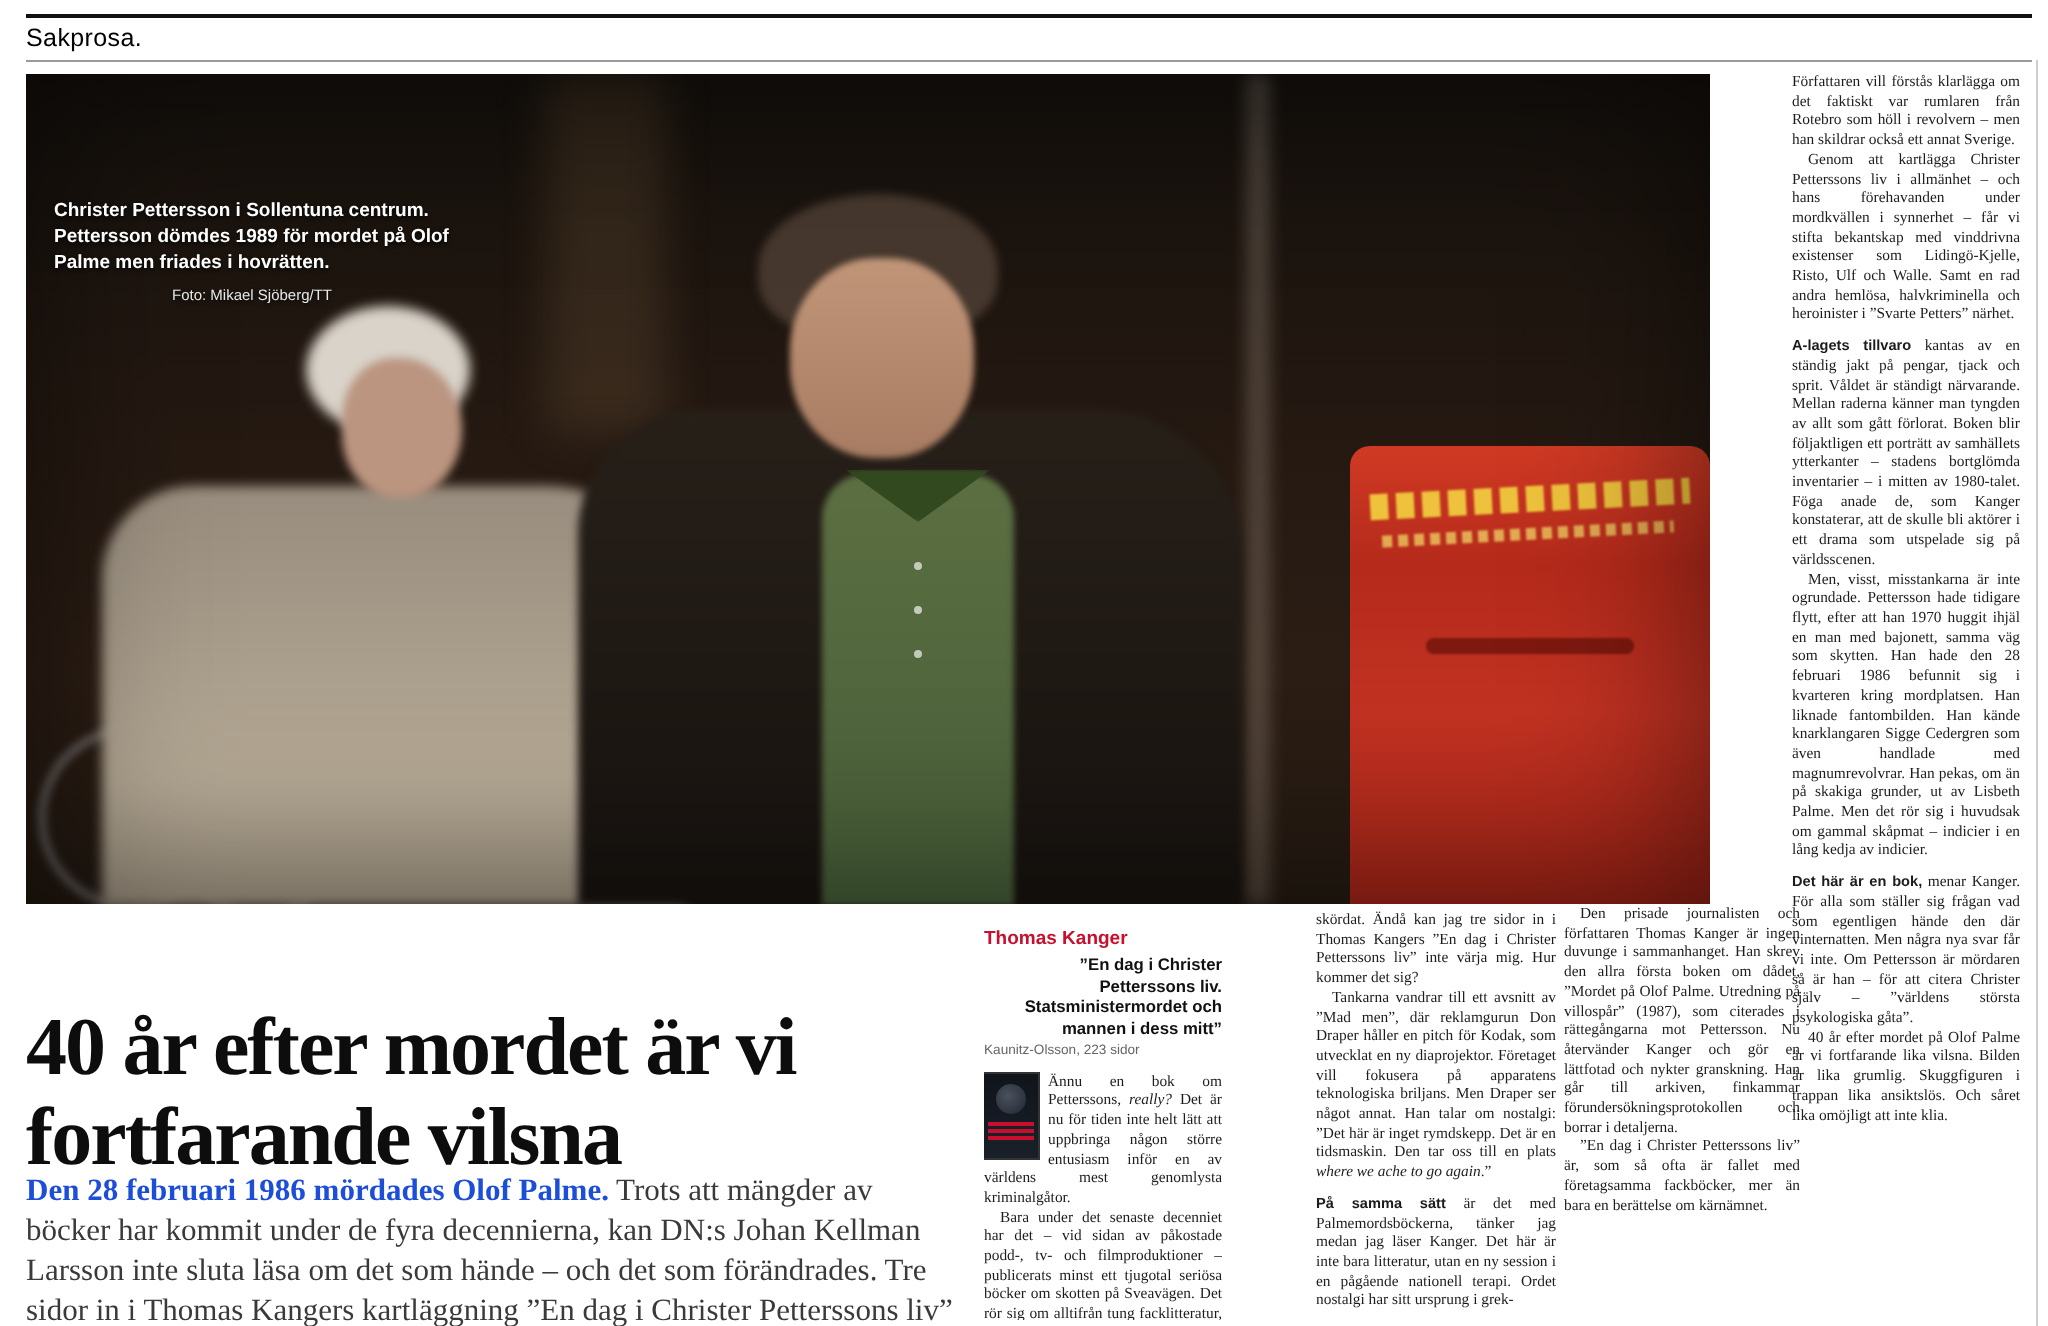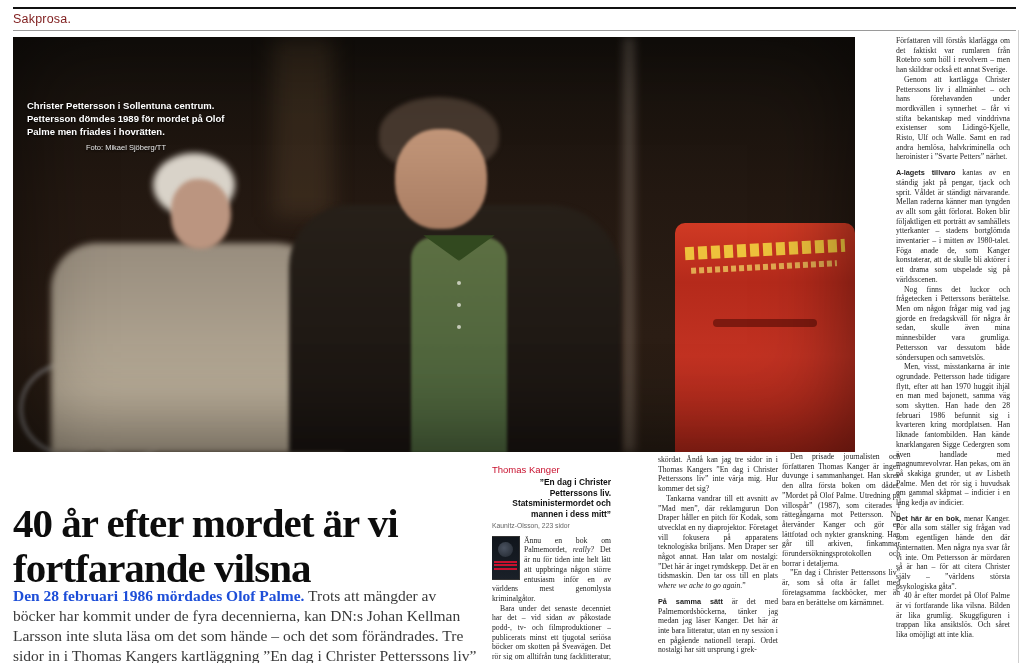--- a/index.html
+++ b/index.html
@@ -5,21 +5,21 @@
   html,body{margin:0;padding:0;}
   body{
     width:1024px;height:663px;background:#ffffff;position:relative;overflow:hidden;
     font-family:"Liberation Serif","DejaVu Serif",serif;color:#1a1a1a;
     -webkit-font-smoothing:antialiased;
   }
 
   
   .top-rule{position:absolute;left:13px;right:8px;top:7px;border-top:2px solid #111;}
   .kicker{position:absolute;left:13px;top:12px;font-family:"Liberation Sans","DejaVu Sans",sans-serif;
-          font-size:12.5px;color:#7f1d1d;letter-spacing:.2px;}
+          font-size:12.5px;color:#000000;letter-spacing:.2px;}
   .kicker-rule{position:absolute;left:13px;right:8px;top:30px;border-top:1px solid #9a9a9a;}
   .right-rule{position:absolute;left:1018px;top:30px;height:633px;border-left:1px solid #cfcfcf;}
 
   
   .photo{position:absolute;left:13px;top:37px;width:842px;height:415px;overflow:hidden;
          background:linear-gradient(180deg,#14100c 0%,#231811 38%,#2b1d14 72%,#241a12 100%);}
   .photo::after{content:"";position:absolute;inset:0;box-shadow:inset 0 0 90px rgba(0,0,0,.55);}
   .ph{position:absolute;}
   .ph-wall-light{left:610px;top:0;width:12px;height:415px;background:rgba(225,205,185,.22);filter:blur(4px);}
   .ph-wall-light2{left:260px;top:0;width:60px;height:180px;background:rgba(120,90,60,.25);filter:blur(10px);}
@@ -66,21 +66,21 @@
   .col3{left:658px;top:455px;width:120px;height:205px;}
   .col4{left:782px;top:452px;width:118px;height:208px;}
   .colR{left:896px;top:36px;width:114px;height:624px;}
   .para{margin:0;}
   .para.ind{text-indent:8px;}
   .para.sp{margin-top:6px;}
   .seg-b{font-family:"Liberation Sans","DejaVu Sans",sans-serif;font-weight:bold;font-size:7.3px;}
   .seg-i{font-style:italic;}
 
   
-  .rev-author{font-family:"Liberation Sans","DejaVu Sans",sans-serif;font-weight:normal;
+  .rev-author{font-family:"Liberation Sans","DejaVu Sans",sans-serif;font-weight:bold;
               font-size:9.5px;line-height:11px;color:#c8102e;text-align:left;}
   .rev-title{font-family:"Liberation Sans","DejaVu Sans",sans-serif;font-weight:bold;
              font-size:8.4px;line-height:10.5px;color:#111;margin-top:2px;text-align:right;}
   .rev-pub{font-family:"Liberation Sans","DejaVu Sans",sans-serif;font-size:6.8px;color:#666;
            margin:2px 0 5px;text-align:left;}
   .cover{float:left;width:27px;height:42px;margin:1px 5px 2px 0;position:relative;
          background:linear-gradient(180deg,#10151c,#1a2028);outline:1px solid #333;}
   .cover-circle{position:absolute;left:6px;top:5px;width:15px;height:15px;border-radius:50%;
                 background:radial-gradient(circle at 40% 40%,#4a5260,#20262e);}
   .cover-band{position:absolute;left:2px;top:24px;width:23px;height:10px;
@@ -127,40 +127,39 @@
 
 <div class="col col2">
   <div class="rev-author">Thomas Kanger</div>
   <div class="rev-title">”En dag i Christer Petterssons liv. Statsministermordet och mannen i dess mitt”</div>
   <div class="rev-pub">Kaunitz-Olsson, 223 sidor</div>
   <div class="col-body">
     <div class="cover">
       <div class="cover-circle"></div>
       <div class="cover-band"></div>
     </div>
-  <p class="para"><span class="seg-r">Ännu en bok om Palmemordet, </span><span class="seg-i">really?</span><span class="seg-r"> Det är nu för tiden inte helt lätt att uppbringa någon större entusiasm inför en av världens mest genomlysta kriminalgåtor.</span></p>
+  <p class="para"><span class="seg-r">Ännu en bok om Petterssons, </span><span class="seg-i">really?</span><span class="seg-r"> Det är nu för tiden inte helt lätt att uppbringa någon större entusiasm inför en av världens mest genomlysta kriminalgåtor.</span></p>
       <p class="para ind"><span class="seg-r">Bara under det senaste decenniet har det – vid sidan av påkostade podd-, tv- och filmproduktioner – publicerats minst ett tjugotal seriösa böcker om skotten på Sveavägen. Det rör sig om alltifrån tung facklitteratur, autofiktion, konspirationsromaner till journalistiska grävjobb. Det litterära Palmemordsfältet är kort sagt plöjt, sått och</span></p>
     </div>
 </div>
 
 <div class="col col3">
     <p class="para"><span class="seg-r">skördat. Ändå kan jag tre sidor in i Thomas Kangers ”En dag i Christer Petterssons liv” inte värja mig. Hur kommer det sig?</span></p>
     <p class="para ind"><span class="seg-r">Tankarna vandrar till ett avsnitt av ”Mad men”, där reklamgurun Don Draper håller en pitch för Kodak, som utvecklat en ny diaprojektor. Företaget vill fokusera på apparatens teknologiska briljans. Men Draper ser något annat. Han talar om nostalgi: ”Det här är inget rymdskepp. Det är en tidsmaskin. Den tar oss till en plats </span><span class="seg-i">where we ache to go again</span><span class="seg-r">.”</span></p>
     <p class="para sp"><span class="seg-b">På samma sätt</span><span class="seg-r"> är det med Palmemordsböckerna, tänker jag medan jag läser Kanger. Det här är inte bara litteratur, utan en ny session i en pågående nationell terapi. Ordet nostalgi har sitt ursprung i grek-</span></p>
   </div>
 
 <div class="col col4">
     <p class="para ind"><span class="seg-r">Den prisade journalisten och författaren Thomas Kanger är ingen duvunge i sammanhanget. Han skrev den allra första boken om dådet, ”Mordet på Olof Palme. Utredning på villospår” (1987), som citerades i rättegångarna mot Pettersson. Nu återvänder Kanger och gör en lättfotad och nykter granskning. Han går till arkiven, finkammar förundersökningsprotokollen och borrar i detaljerna.</span></p>
     <p class="para ind"><span class="seg-r">”En dag i Christer Petterssons liv” är, som så ofta är fallet med företagsamma fackböcker, mer än bara en berättelse om kärnämnet.</span></p>
   </div>
 
 <div class="col colR">
   <div class="col-body">
       <p class="para"><span class="seg-r">Författaren vill förstås klarlägga om det faktiskt var rumlaren från Rotebro som höll i revolvern – men han skildrar också ett annat Sverige.</span></p>
       <p class="para ind"><span class="seg-r">Genom att kartlägga Christer Petterssons liv i allmänhet – och hans förehavanden under mordkvällen i synnerhet – får vi stifta bekantskap med vinddrivna existenser som Lidingö-Kjelle, Risto, Ulf och Walle. Samt en rad andra hemlösa, halvkriminella och heroinister i ”Svarte Petters” närhet.</span></p>
       <p class="para sp"><span class="seg-b">A-lagets tillvaro</span><span class="seg-r"> kantas av en ständig jakt på pengar, tjack och sprit. Våldet är ständigt närvarande. Mellan raderna känner man tyngden av allt som gått förlorat. Boken blir följaktligen ett porträtt av samhällets ytterkanter – stadens bortglömda inventarier – i mitten av 1980-talet. Föga anade de, som Kanger konstaterar, att de skulle bli aktörer i ett drama som utspelade sig på världsscenen.</span></p>
-      <p class="para ind"><span class="seg-r">Nog finns det luckor och frågetecken i Petterssons berättelse. Men om någon frågar mig vad jag gjorde en fredagskväll för några år sedan, skulle även mina minnesbilder vara grumliga. Pettersson var dessutom både söndersupen och samvetslös.</span></p>
       <p class="para ind"><span class="seg-r">Men, visst, misstankarna är inte ogrundade. Pettersson hade tidigare flytt, efter att han 1970 huggit ihjäl en man med bajonett, samma väg som skytten. Han hade den 28 februari 1986 befunnit sig i kvarteren kring mordplatsen. Han liknade fantombilden. Han kände knarklangaren Sigge Cedergren som även handlade med magnumrevolvrar. Han pekas, om än på skakiga grunder, ut av Lisbeth Palme. Men det rör sig i huvudsak om gammal skåpmat – indicier i en lång kedja av indicier.</span></p>
       <p class="para sp"><span class="seg-b">Det här är en bok,</span><span class="seg-r"> menar Kanger. För alla som ställer sig frågan vad som egentligen hände den där vinternatten. Men några nya svar får vi inte. Om Pettersson är mördaren så är han – för att citera Christer själv – ”världens största psykologiska gåta”.</span></p>
       <p class="para ind"><span class="seg-r">40 år efter mordet på Olof Palme är vi fortfarande lika vilsna. Bilden är lika grumlig. Skuggfiguren i trappan lika ansiktslös. Och såret lika omöjligt att inte klia.</span></p>
     </div>
 
 </div>
 
 </body></html>

